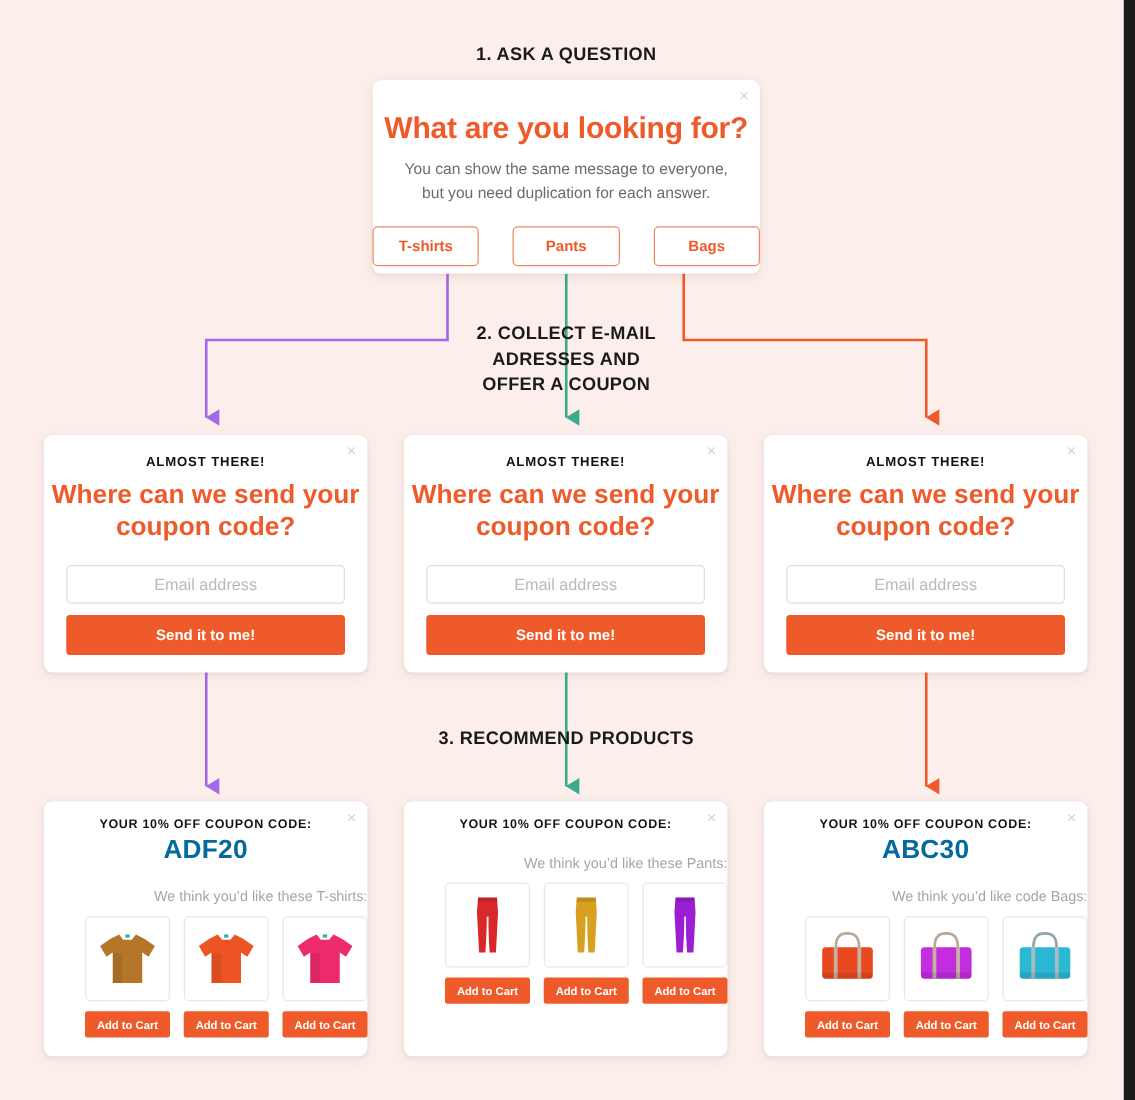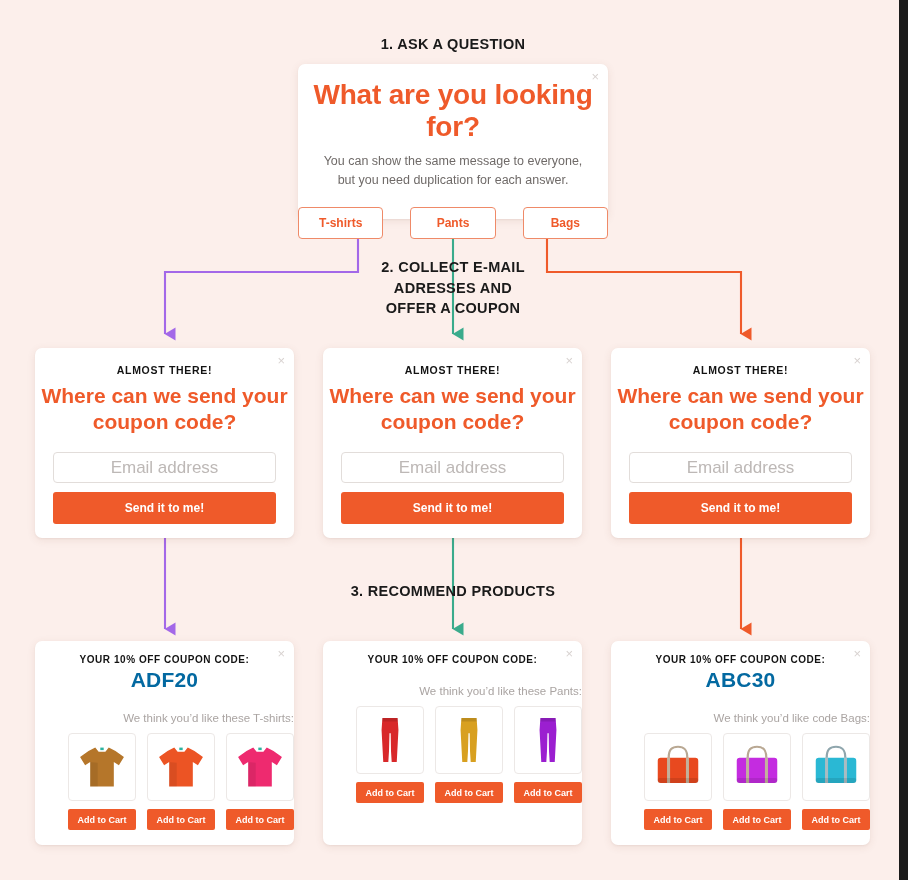--- a/index.html
+++ b/index.html
@@ -35,22 +35,22 @@
     color: #d8d2d0;
     line-height: 1;
     font-family: "Liberation Sans", sans-serif;
     cursor: pointer;
   }
 
   
   #card-q { left: 298px; top: 64px; width: 310px; height: 155px; }
   #q-title {
     text-align: center; color: #ef5a2a;
-    font-size: 28px; font-weight: bold;
-    margin-top: 15px; letter-spacing: -0.2px;
+    font-size: 24px; font-weight: bold;
+    margin-top: 25px; letter-spacing: -0.2px;
   }
   #q-sub {
     text-align: center; color: #6f6a68;
     font-size: 12.5px; line-height: 1.55;
     margin: 9px 22px 0 22px;
   }
   #q-options {
     display: flex; justify-content: center; gap: 27px;
     margin-top: 16px;
   }
@@ -75,21 +75,21 @@
     letter-spacing: 0.7px; color: #131313; margin-top: 16px;
   }
   .em-title {
     text-align: center; color: #ef5a2a;
     font-size: 21px; font-weight: bold; line-height: 1.24;
     margin-top: 7px;
   }
   .em-input {
     display: block; width: 223px; height: 31px; margin: 17px auto 0 auto;
     border: 1px solid #e2ddda; border-radius: 4px;
-    text-align: center; font-size: 17px; color: #555;
+    text-align: center; font-size: 13px; color: #555;
     font-family: "Liberation Sans", sans-serif;
     background: #fff;
   }
   .em-input::placeholder { color: #bdb8b6; }
   .em-submit {
     display: block; width: 223px; height: 32px; margin: 9px auto 11px auto;
     background: #ef5a2a; border: none; border-radius: 3px;
     color: #fff; font-size: 12px; font-weight: bold;
     font-family: "Liberation Sans", sans-serif; cursor: pointer;
   }

